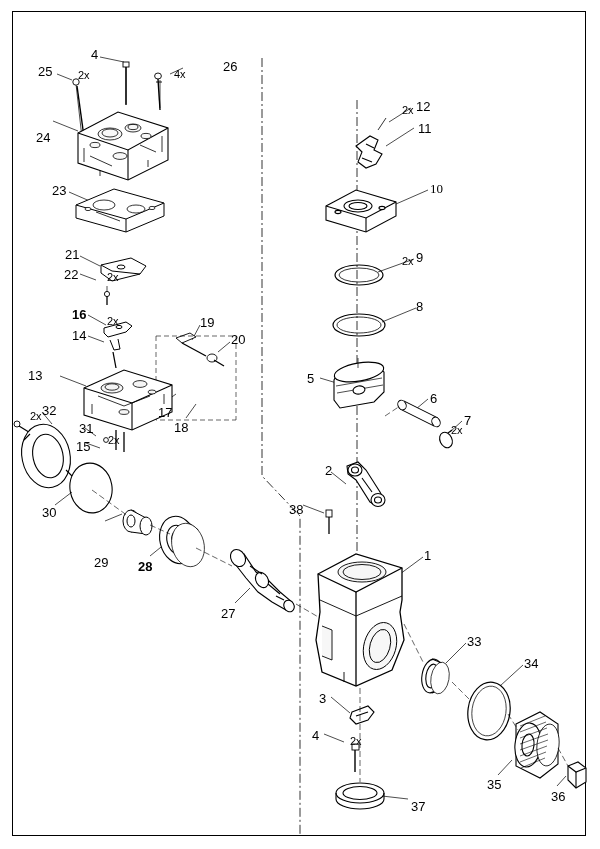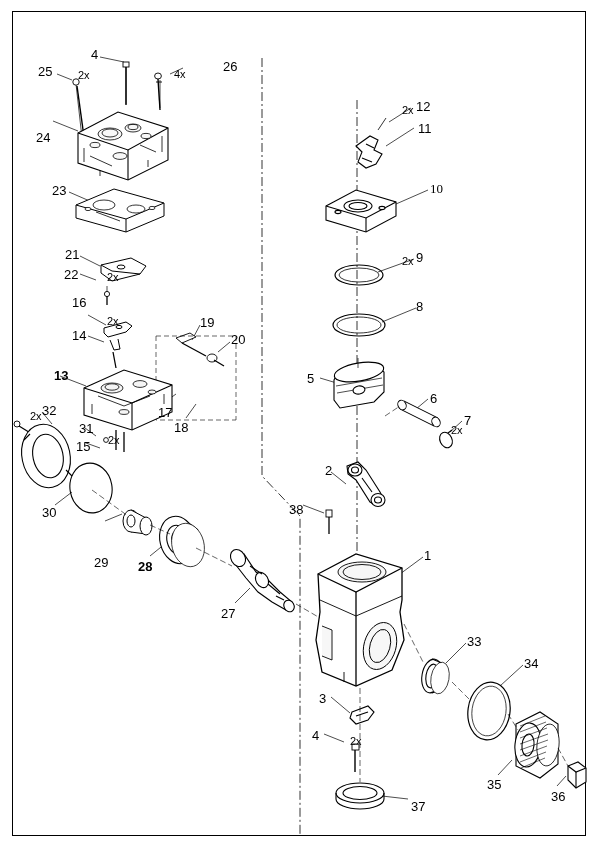--- a/index.html
+++ b/index.html
@@ -438,25 +438,25 @@
     </g>
   </svg>
 
   <div class="label" style="left:38px;  top:65px;">25</div>
   <div class="label" style="left:91px;  top:48px;">4</div>
   <div class="label" style="left:186px; top:60px;margin-left:37px;">26</div>
   <div class="label" style="left:36px;  top:131px;">24</div>
   <div class="label" style="left:52px;  top:184px;">23</div>
   <div class="label" style="left:65px;  top:248px;">21</div>
   <div class="label" style="left:64px;  top:268px;">22</div>
-  <div class="label" style="left:72px;  top:296px;">16</div>
+  <div class="label" style="left:72px;  top:308px;font-weight:bold;">16</div>
   <div class="label" style="left:72px;  top:329px;">14</div>
   <div class="label" style="left:200px; top:316px;">19</div>
   <div class="label" style="left:231px; top:333px;">20</div>
-  <div class="label" style="left:54px;  top:369px;font-weight:bold;">13</div>
+  <div class="label" style="left:28px;  top:369px;">13</div>
   <div class="label" style="left:158px; top:406px;">17</div>
   <div class="label" style="left:174px; top:421px;">18</div>
   <div class="label" style="left:42px;  top:404px;">32</div>
   <div class="label" style="left:79px;  top:422px;">31</div>
   <div class="label" style="left:76px;  top:440px;">15</div>
   <div class="label" style="left:42px;  top:506px;">30</div>
   <div class="label" style="left:94px;  top:524px;margin-top:32px;">29</div>
   <div class="label" style="left:138px; top:560px;font-weight:bold;">28</div>
   <div class="label" style="left:221px; top:607px;">27</div>
   <div class="label" style="left:289px; top:503px;">38</div>

